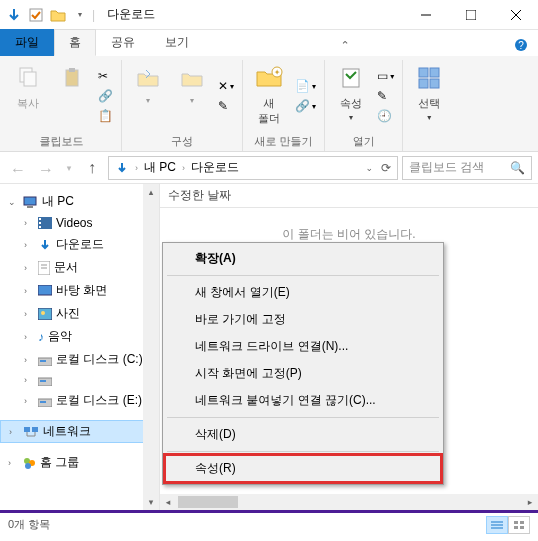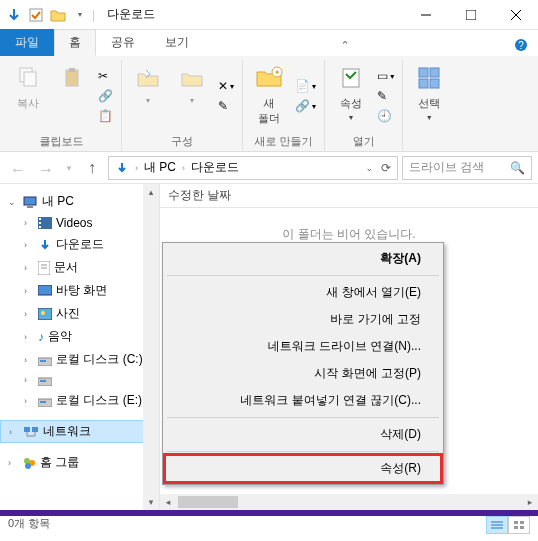--- a/index.html
+++ b/index.html
@@ -7,21 +7,21 @@
 
 .titlebar { height: 30px; display: flex; align-items: center; background: #fff; border-bottom: 1px solid #e5e5e5; padding-left: 6px; }
 .titlebar .qat { display: flex; gap: 6px; align-items: center; }
 .titlebar .qat-ico { width: 16px; height: 16px; display: flex; align-items: center; justify-content: center; }
 .titlebar .title { margin-left: 8px; font-size: 12px; color: #000; }
 .titlebar .wincontrols { margin-left: auto; display: flex; }
 .titlebar .wbtn { width: 45px; height: 30px; display: flex; align-items: center; justify-content: center; color: #000; }
 
 .tabbar { height: 26px; display: flex; align-items: flex-end; background: #fff; }
 .tab { padding: 4px 14px; font-size: 12px; color: #444; border: 1px solid transparent; }
-.tab.file { background: #1979ca; color: #e5e5e5; }
+.tab.file { background: #1979ca; color: #000000; }
 .tab.active { background: #f5f5f5; border: 1px solid #ddd; border-bottom: 1px solid #f5f5f5; }
 .tabbar .help { margin-left: auto; color: #1979ca; font-size: 14px; padding: 0 10px 4px 0; }
 
 .ribbon { background: #f5f5f5; border-bottom: 1px solid #ddd; height: 96px; display: flex; padding: 4px 2px 0 2px; position: relative; }
 .rgroup { display: flex; flex-direction: column; align-items: center; border-right: 1px solid #e0e0e0; padding: 0 6px; }
 .rgroup:last-child { border-right: none; }
 .rgroup .items { display: flex; gap: 4px; flex: 1; }
 .rgroup .glabel { font-size: 11px; color: #666; padding: 2px 0; }
 .rbtn { display: flex; flex-direction: column; align-items: center; justify-content: flex-start; padding: 2px 4px; min-width: 40px; font-size: 11px; color: #444; text-align: center; gap: 2px; }
 .rbtn.disabled { opacity: 0.5; align-items: center; }
@@ -50,27 +50,27 @@
 
 .listview { flex: 1; position: relative; }
 .listheader { display: flex; border-bottom: 1px solid #e5e5e5; height: 24px; align-items: center; padding: 0 8px; font-size: 12px; color: #444; }
 .listheader .col1 { flex: 1; }
 .listheader .col2 { }
 .empty-msg { text-align: center; color: #888; font-size: 12px; margin-top: 18px; }
 .hscroll { position: absolute; bottom: 0; left: 0; right: 0; height: 16px; background: #f0f0f0; display: flex; }
 .hscroll .sbtn { width: 16px; display: flex; align-items: center; justify-content: center; color: #666; font-size: 9px; }
 .hscroll .thumb { width: 60px; background: #ccc; margin: 2px; }
 
-.statusbar { height: 26px; border-top: 6px solid #4c1d95; display: flex; align-items: flex-start; padding: 0 8px; font-size: 11px; color: #555; }
+.statusbar { height: 26px; border-top: 3px solid #4c1d95; display: flex; align-items: center; padding: 0 8px; font-size: 11px; color: #555; }
 .statusbar .views { margin-left: auto; display: flex; }
 .statusbar .vbtn { width: 22px; height: 18px; border: 1px solid #ccc; display: flex; align-items: center; justify-content: center; }
 .statusbar .vbtn.active { background: #cce8ff; border-color: #99d1ff; }
 
 .contextmenu { position: absolute; left: 162px; top: 242px; width: 282px; background: #f0f0f0; border: 1px solid #a0a0a0; box-shadow: 2px 2px 4px rgba(0,0,0,0.3); padding: 2px; font-size: 12px; z-index: 10; }
-.contextmenu .mitem { padding: 5px 20px 5px 30px; text-align: right; }
+.contextmenu .mitem { padding: 5px 20px 5px 30px; }
 .contextmenu .msep { height: 1px; background: #d0d0d0; margin: 3px 2px; }
 .contextmenu .highlighted { outline: 3px solid #e03030; outline-offset: -1px; }
 
 svg { display: block; }
 </style>
 </head>
 <body>
 
 <div class="titlebar">
   <div class="qat">
@@ -283,21 +283,21 @@
     <span class="sep">›</span>
     <span class="crumb">내 PC</span>
     <span class="sep">›</span>
     <span class="crumb">다운로드</span>
     <div class="refresh">
       <span style="font-size:9px">⌄</span>
       <span>⟳</span>
     </div>
   </div>
   <div class="searchbox">
-    <span>드라이브 검색</span>
+    <span>클립보드 검색</span>
     <span>🔍</span>
   </div>
 </div>
 
 <div class="body">
   <div class="tree">
     <div class="tree-item">
       <span class="expander">⌄</span>
       <span>
           <svg width="16" height="14">

